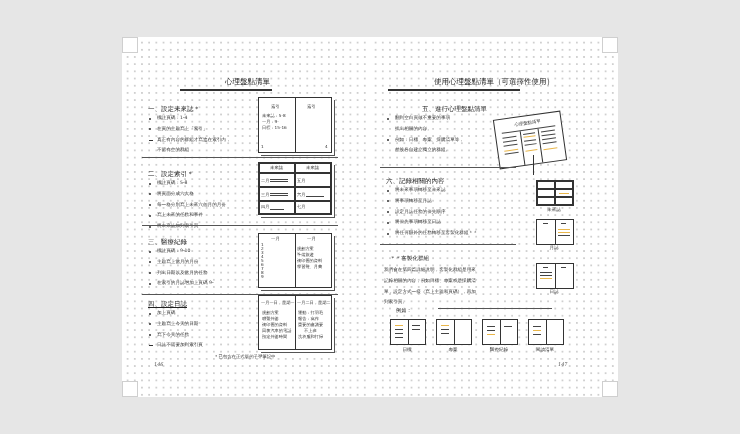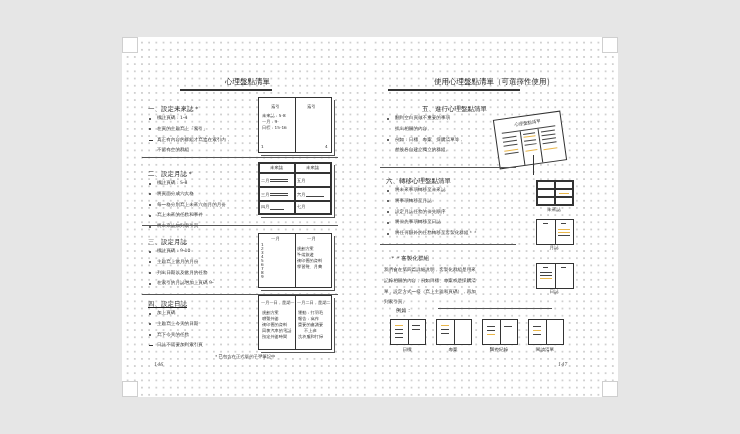--- a/index.html
+++ b/index.html
@@ -54,21 +54,21 @@
       <div class="lbl" style="left:12px;top:6px;">索引</div>
       <div class="lbl" style="left:48px;top:6px;">索引</div>
       <div class="lbl small" style="left:3px;top:15px;">未來誌：5-8</div>
       <div class="lbl small" style="left:3px;top:21px;">一月：9-</div>
       <div class="lbl small" style="left:3px;top:27px;">日標：15-16</div>
       <div class="lbl small" style="left:2px;top:46px;">1</div>
       <div class="lbl small" style="left:66px;top:46px;">4</div>
     </div>
     <div class="divider" style="left:20px;top:120px;width:196px;"></div>
 
-    <div class="sec" style="left:26px;top:133px;">二、設定月誌＊</div>
+    <div class="sec" style="left:26px;top:133px;">二、設定索引＊</div>
     <ul class="b" style="left:26px;top:141px;">
       <li>標註頁碼：5-8</li>
       <li>將頁面分成六大格</li>
       <li>每一格分別寫上未來六個月的月份</li>
       <li>寫上未來的任務和事件</li>
       <li>將未來誌加到索引頁</li>
     </ul>
     <div class="book grid2" style="left:136px;top:125px;width:72px;height:51px;">
       <div class="cell" style="left:0;top:0;width:36px;height:10px;"></div>
       <div class="cell" style="left:36px;top:0;width:36px;height:10px;"></div>
@@ -88,21 +88,21 @@
       <div class="ln" style="left:11px;top:30px;width:18px;"></div>
         <div class="ln" style="left:11px;top:32px;width:18px;"></div>
       <div class="lbl small" style="left:38px;top:29px;">六月</div>
       <div class="ln" style="left:47px;top:33px;width:18px;"></div>
       <div class="lbl small" style="left:2px;top:41px;">四月</div>
       <div class="ln" style="left:11px;top:46px;width:14px;"></div>
       <div class="lbl small" style="left:38px;top:41px;">七月</div>
     </div>
     <div class="divider" style="left:20px;top:188px;width:196px;"></div>
 
-    <div class="sec" style="left:26px;top:201px;">三、設定月誌</div>
+    <div class="sec" style="left:26px;top:201px;">三、醫療紀錄</div>
     <ul class="b" style="left:26px;top:209px;">
       <li>標註頁碼：9-10</li>
       <li>主題寫上當月的月份</li>
       <li>列出日期以及當月的任務</li>
       <li>在索引的月誌增加上頁碼 9-</li>
     </ul>
     <div class="book" style="left:136px;top:196px;width:72px;height:53px;">
       <div class="spine"></div>
       <div class="lbl" style="left:12px;top:2px;">一月</div>
       <div class="lbl" style="left:48px;top:2px;">一月</div>
@@ -168,21 +168,21 @@
         <div class="ln y" style="left:27px;top:34px;width:12px;"></div>
       <div class="ln" style="left:45px;top:17px;width:14px;"></div>
         <div class="ln" style="left:45px;top:21px;width:14px;"></div>
         <div class="ln" style="left:45px;top:25px;width:14px;"></div>
         <div class="ln" style="left:45px;top:29px;width:14px;"></div>
         <div class="ln y" style="left:45px;top:35px;width:14px;"></div>
     </div>
     <div style="position:absolute;left:163px;top:118px;width:0.9px;height:20px;background:#333;"></div>
     <div class="divider" style="left:10px;top:130px;width:136px;"></div>
 
-    <div class="sec" style="left:16px;top:140px;">六、轉移心理盤點清單</div>
+    <div class="sec" style="left:16px;top:140px;">六、記錄相關的內容</div>
     <ul class="b" style="left:16px;top:148px;">
       <li>將未來事項轉移至未來誌</li>
       <li>將事項轉移至月誌</li>
       <li>設定月誌任務的優先順序</li>
       <li>將優先事項轉移至日誌</li>
       <li>將任何額外的任務轉移至客製化群組＊＊</li>
     </ul>
 
     <div class="mini grid2" style="left:166px;top:143px;width:36px;height:24px;">
       <div class="cell" style="left:0;top:0;width:18px;height:8px;"></div>

